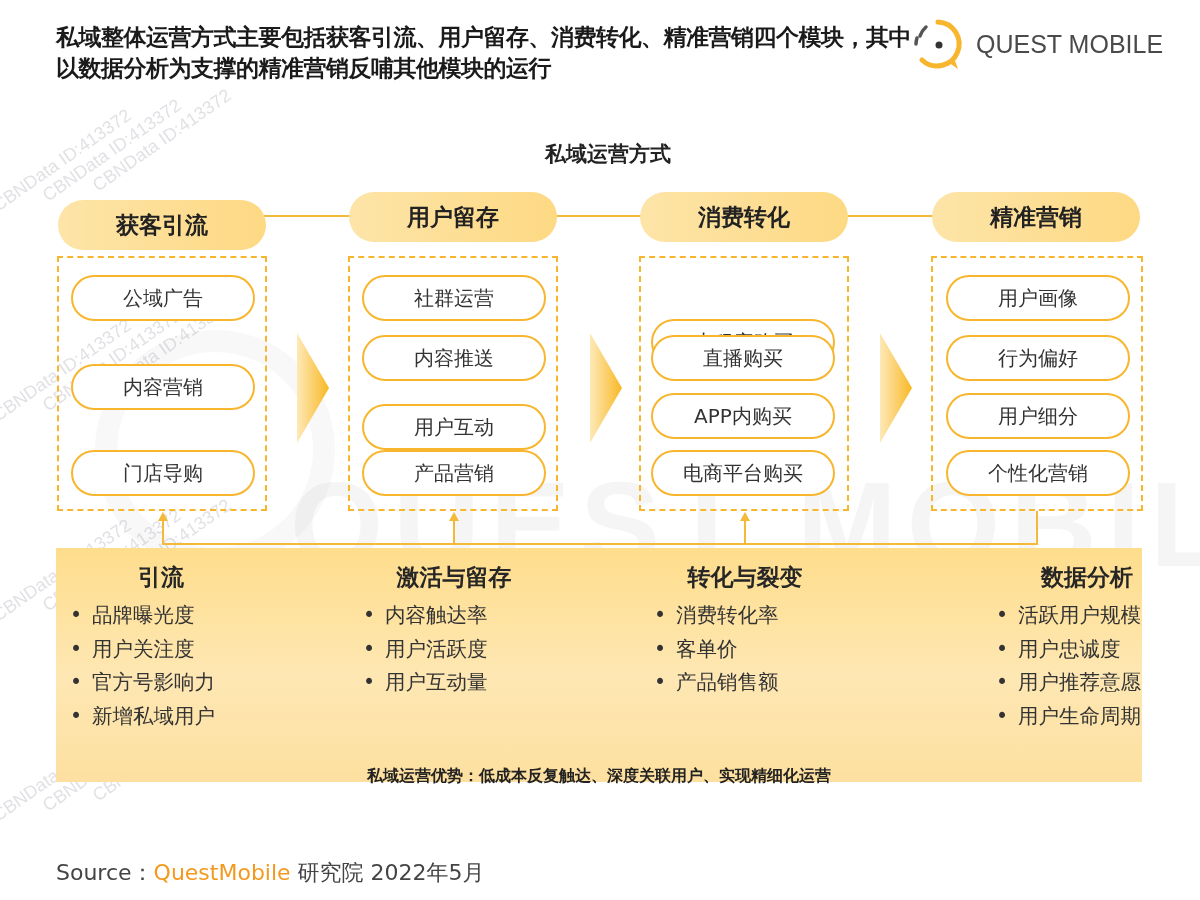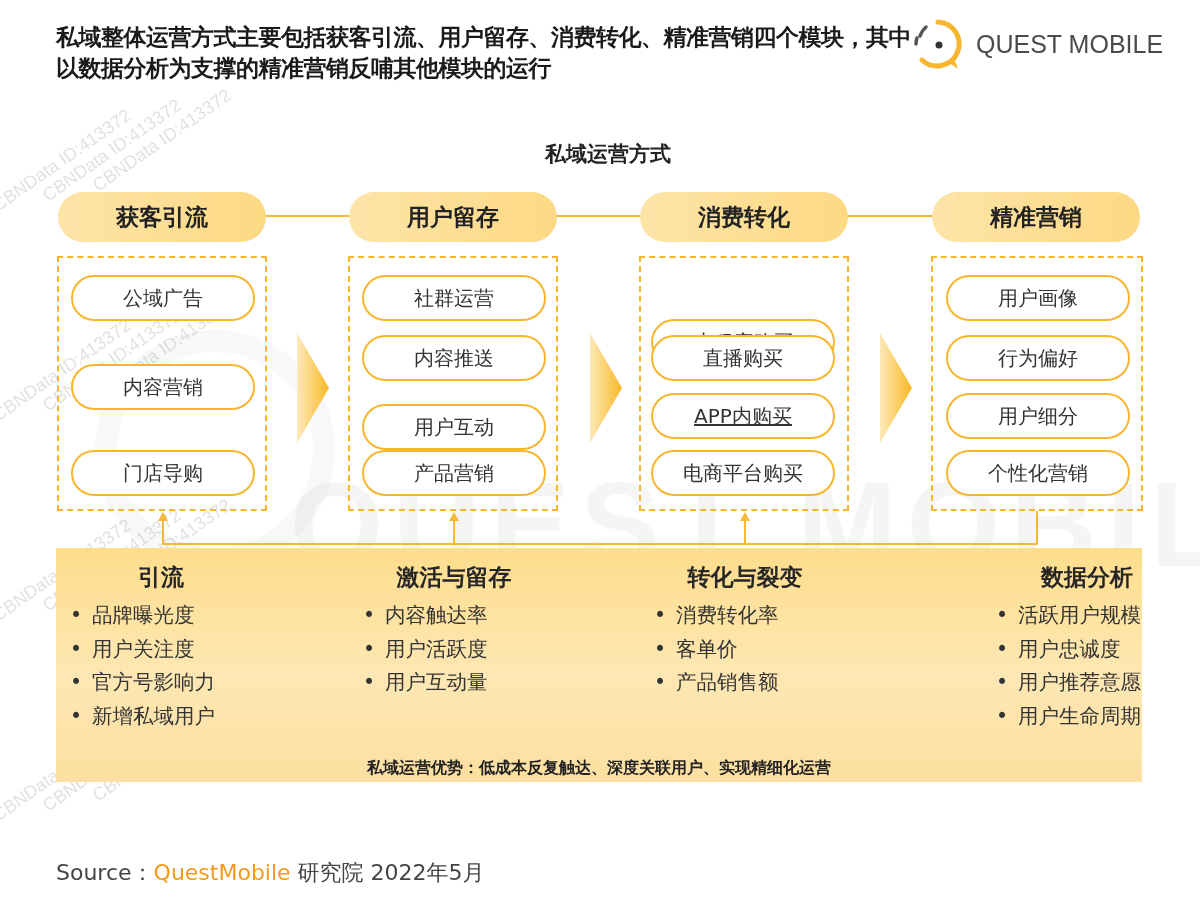--- a/index.html
+++ b/index.html
@@ -65,21 +65,21 @@
       position: absolute; left: 56px; top: 548px; width: 1086px; height: 234px;
       background: linear-gradient(180deg, #fedd8c 0%, #fee7b3 55%, #fde0a0 100%);
     }
     .metric-col { position: absolute; top: 14px; }
     .metric-head { font-size: 23px; font-weight: bold; color: #262626; text-align: center; margin-bottom: 6px; }
     .metric-list { list-style: none; }
     .metric-list li { font-size: 20.5px; line-height: 33.5px; color: #333; position: relative; padding-left: 26px; }
     .metric-list li::before { content: "•"; position: absolute; left: 4px; top: 0; color: #333; }
 
     .advantage {
-      position: absolute; left: 0; width: 1086px; top: 210px; text-align: center;
+      position: absolute; left: 0; width: 1086px; top: 218px; text-align: center;
       font-size: 16px; font-weight: bold; color: #222;
     }
 
     .source { position: absolute; left: 56px; top: 858px; font-size: 22px; color: #444; }
     .source .brand { color: #f39a1e; }
   </style>
 </head>
 <body>
 
 <div class="watermark-ring"></div>
@@ -108,21 +108,21 @@
   </svg>
   <span class="logo-text">QUEST MOBILE</span>
 </div>
 
 <div class="diagram-title">私域运营方式</div>
 
 <div class="connector" style="left:264px; width:90px;"></div>
 <div class="connector" style="left:556px; width:90px;"></div>
 <div class="connector" style="left:848px; width:90px;"></div>
 
-<div class="stage-pill" style="left:58px;">获客引流</div>
+<div class="stage-pill" style="left:58px;margin-top:8px;">获客引流</div>
 <div class="dash-box" style="left:57px; width:210px; height:255px;"></div>
 <div class="item-pill" style="left:71px; top:275px; width:184px;">公域广告</div>
 <div class="item-pill" style="left:71px; top:364px; width:184px;">内容营销</div>
 <div class="item-pill" style="left:71px; top:450px; width:184px;">门店导购</div>
 
 <svg class="chevron" style="left:297px;" viewBox="0 0 32 110">
   <defs>
       <linearGradient id="cg1" x1="0" x2="1" y1="0" y2="0">
         <stop offset="0" stop-color="#fde9b8"></stop>
         <stop offset="1" stop-color="#f9b824"></stop>
@@ -145,21 +145,21 @@
         <stop offset="1" stop-color="#f9b824"></stop>
       </linearGradient>
     </defs>
   <polygon points="0,0 32,55 0,110" fill="url(#cg2)"></polygon>
 </svg>
 
 <div class="stage-pill" style="left:640px;">消费转化</div>
 <div class="dash-box" style="left:639px; width:210px; height:255px;"></div>
 <div class="item-pill" style="left:651px; top:275px; width:184px;margin-top:44px;">小程序购买</div>
 <div class="item-pill" style="left:651px; top:335px; width:184px;">直播购买</div>
-<div class="item-pill" style="left:651px; top:393px; width:184px;text-decoration:underline;">APP内购买</div>
+<div class="item-pill" style="left:651px; top:393px; width:184px;">APP内购买</div>
 <div class="item-pill" style="left:651px; top:450px; width:184px;">电商平台购买</div>
 
 <svg class="chevron" style="left:880px;" viewBox="0 0 32 110">
   <defs>
       <linearGradient id="cg3" x1="0" x2="1" y1="0" y2="0">
         <stop offset="0" stop-color="#fde9b8"></stop>
         <stop offset="1" stop-color="#f9b824"></stop>
       </linearGradient>
     </defs>
   <polygon points="0,0 32,55 0,110" fill="url(#cg3)"></polygon>

